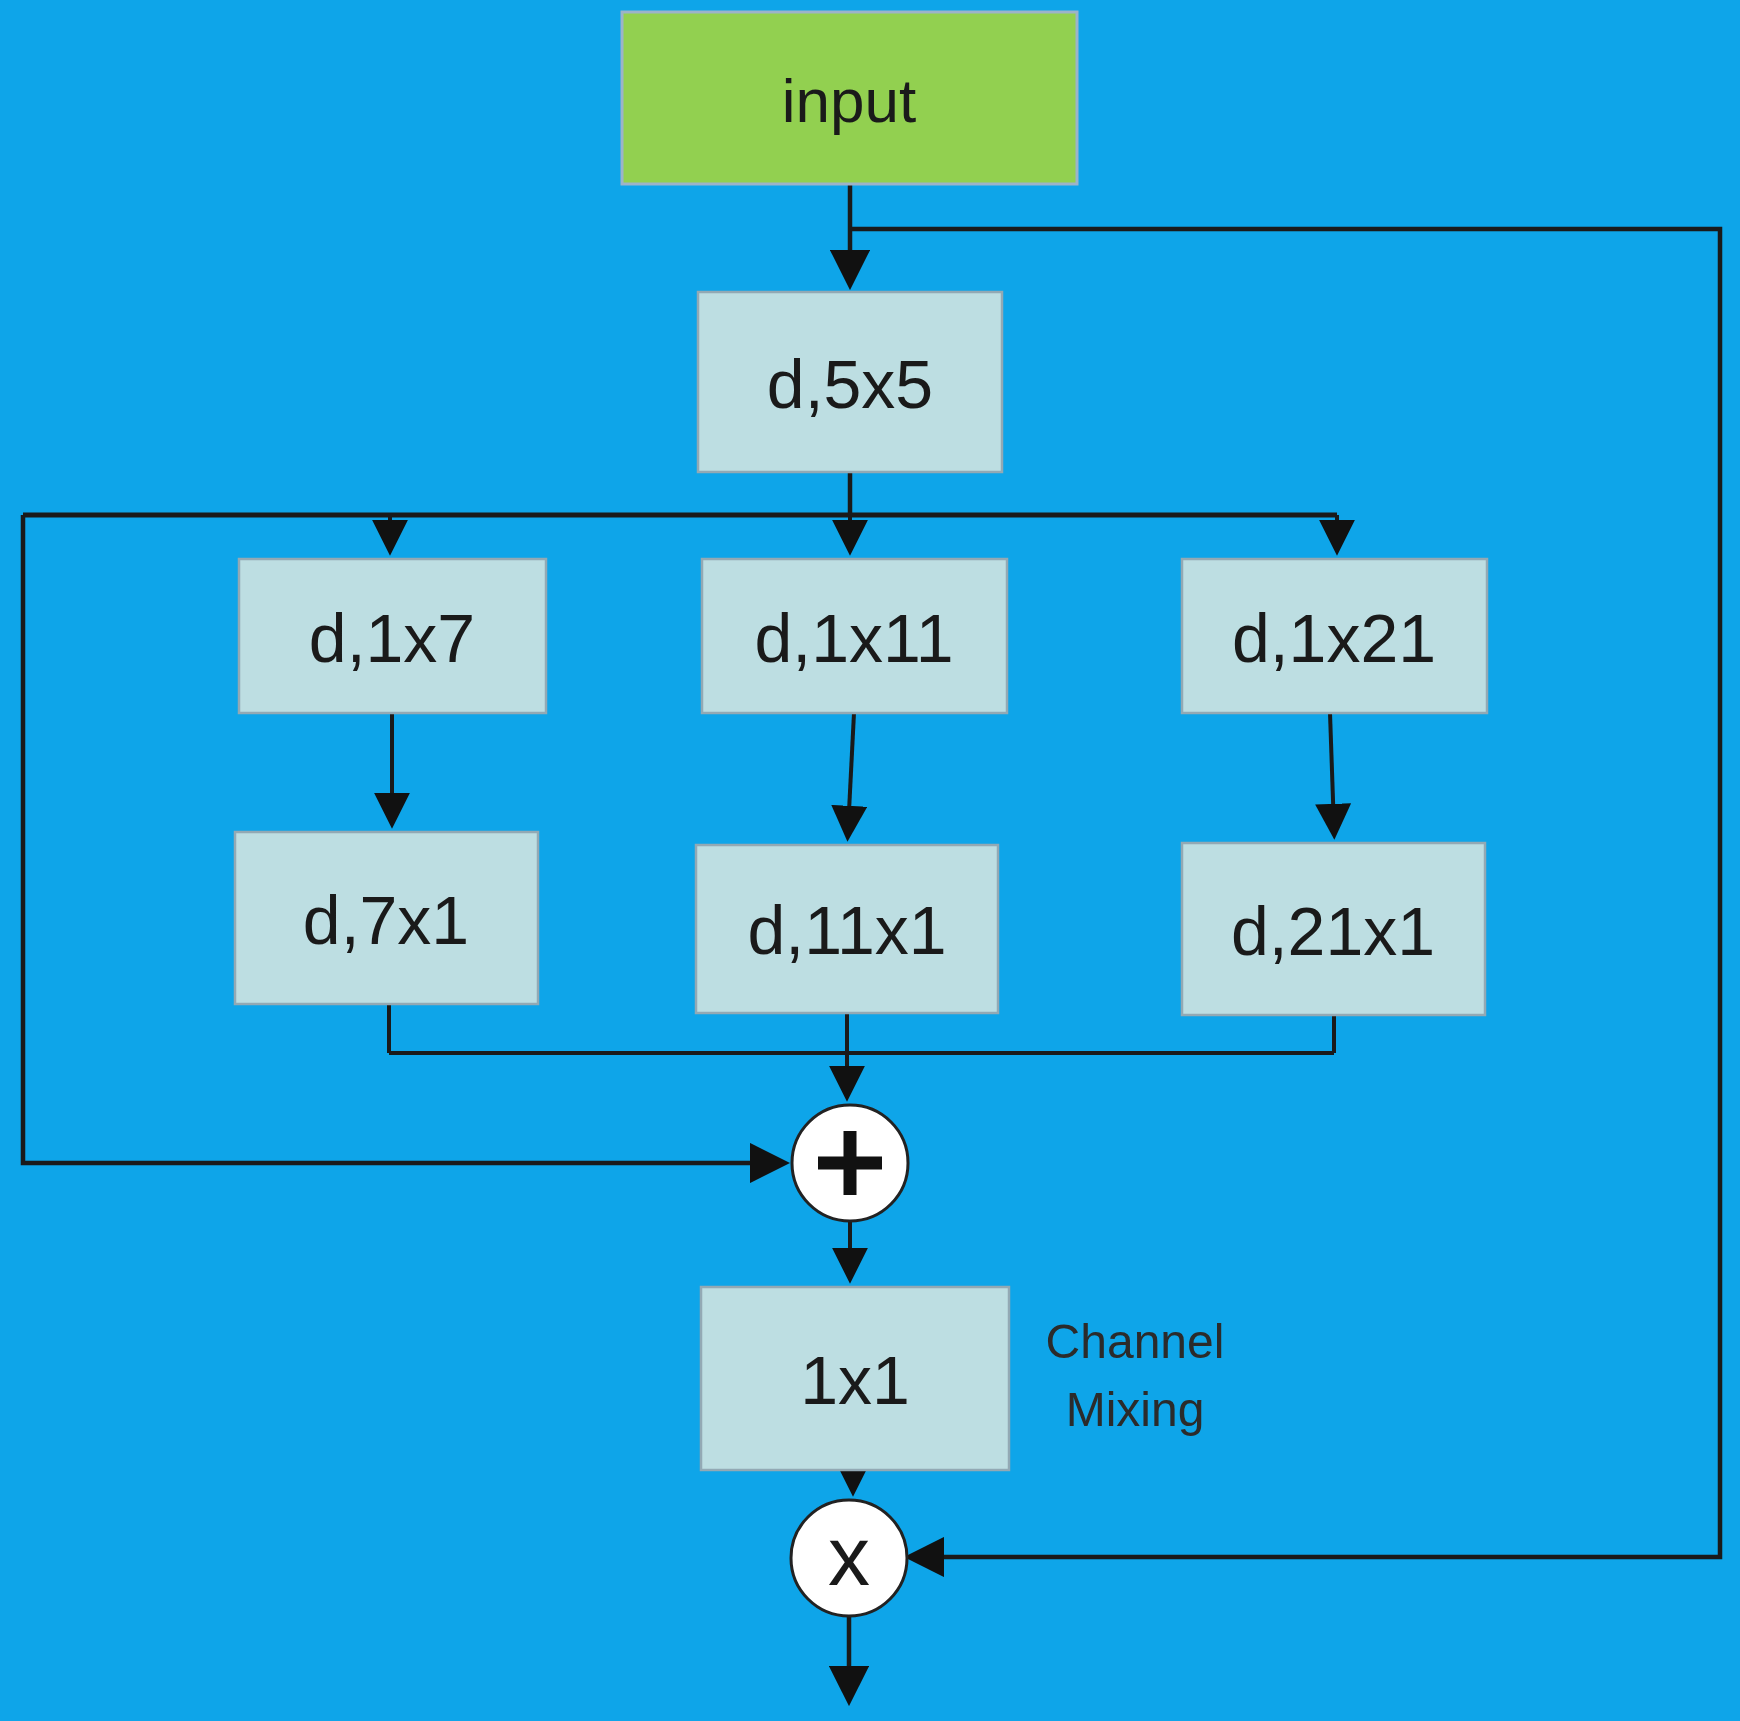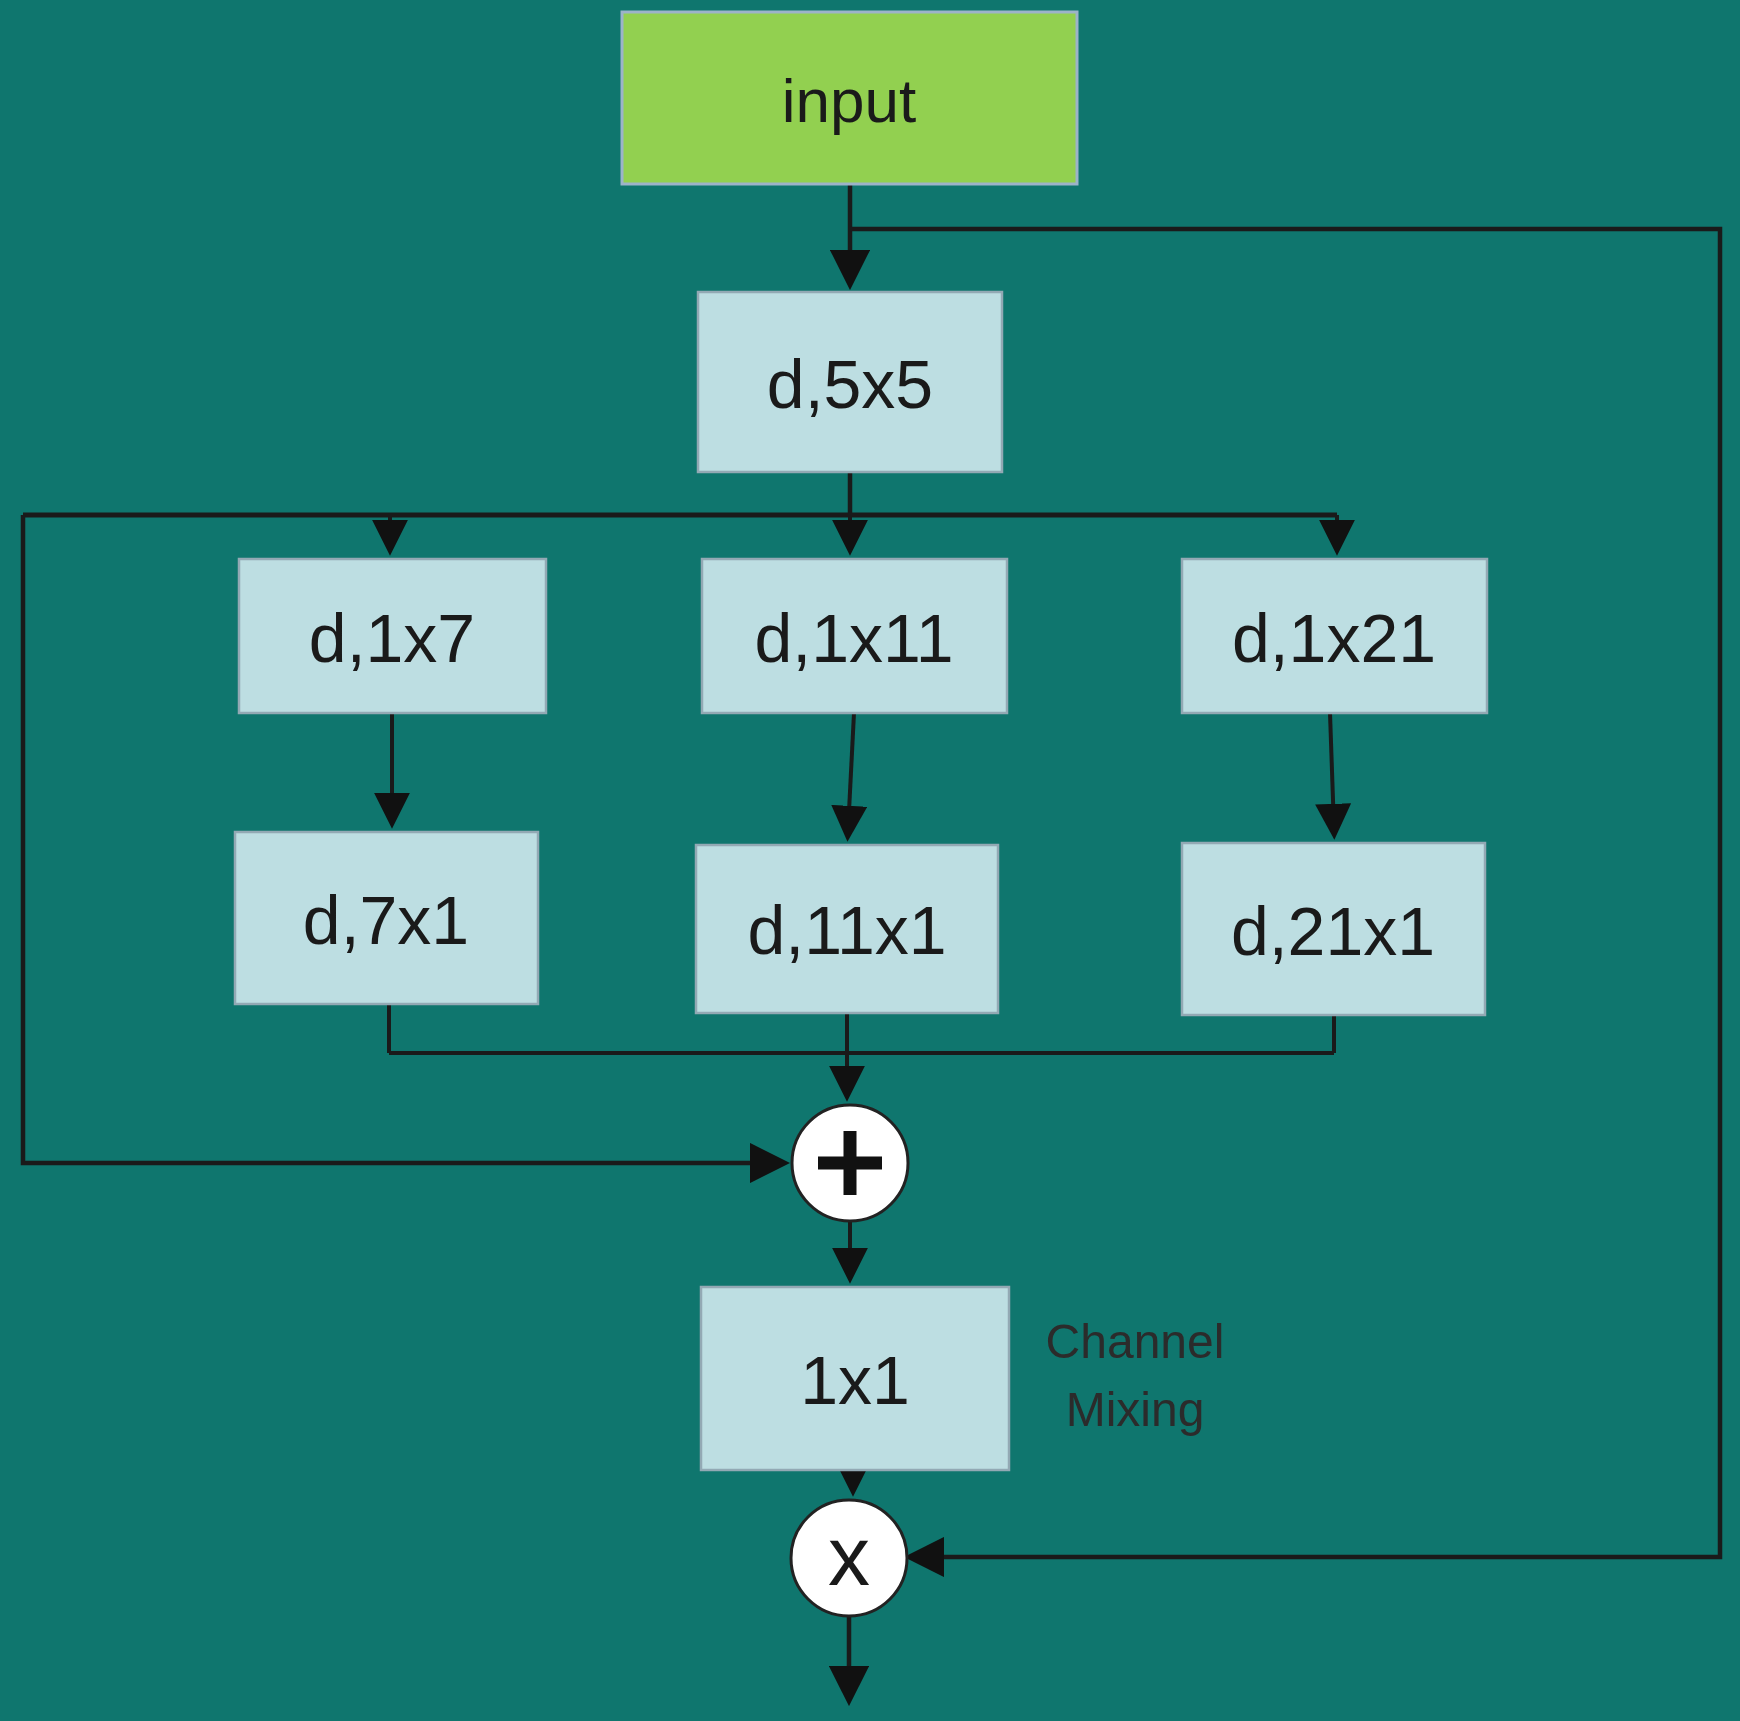--- a/index.html
+++ b/index.html
@@ -4,21 +4,21 @@
 <style>
   html, body {
     margin: 0;
     padding: 0;
     background: #ffffff;
   }
   .canvas {
     position: relative;
     width: 1740px;
     height: 1721px;
-    background: #0f766e;
+    background: #0ea5e9;
     font-family: "Liberation Sans", sans-serif;
   }
   svg text {
     font-family: "Liberation Sans", sans-serif;
     fill: #1a1a1a;
   }
   .node-label { font-size: 68px; }
   .input-label { font-size: 62px; }
   .annotation-label { font-size: 48px; fill: #2b2b2b; }
   .op-label { font-size: 84px; }

